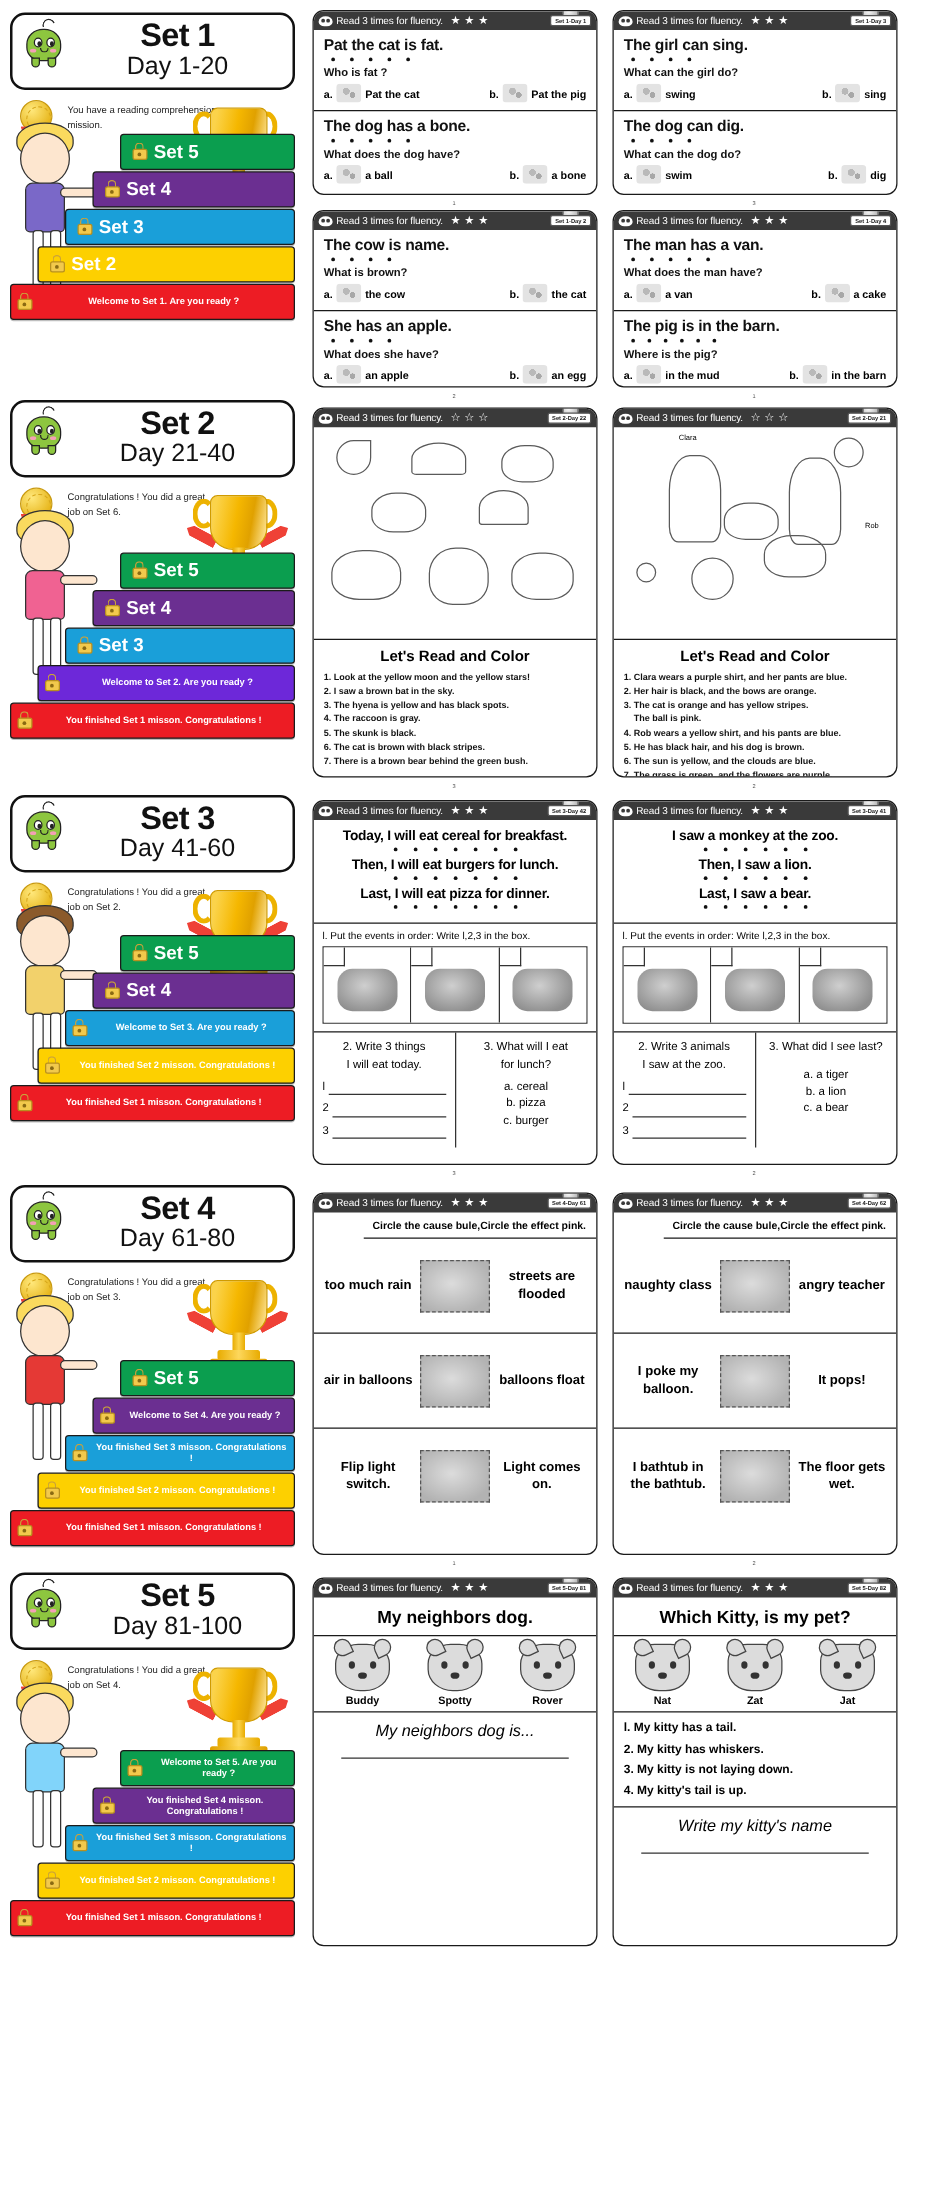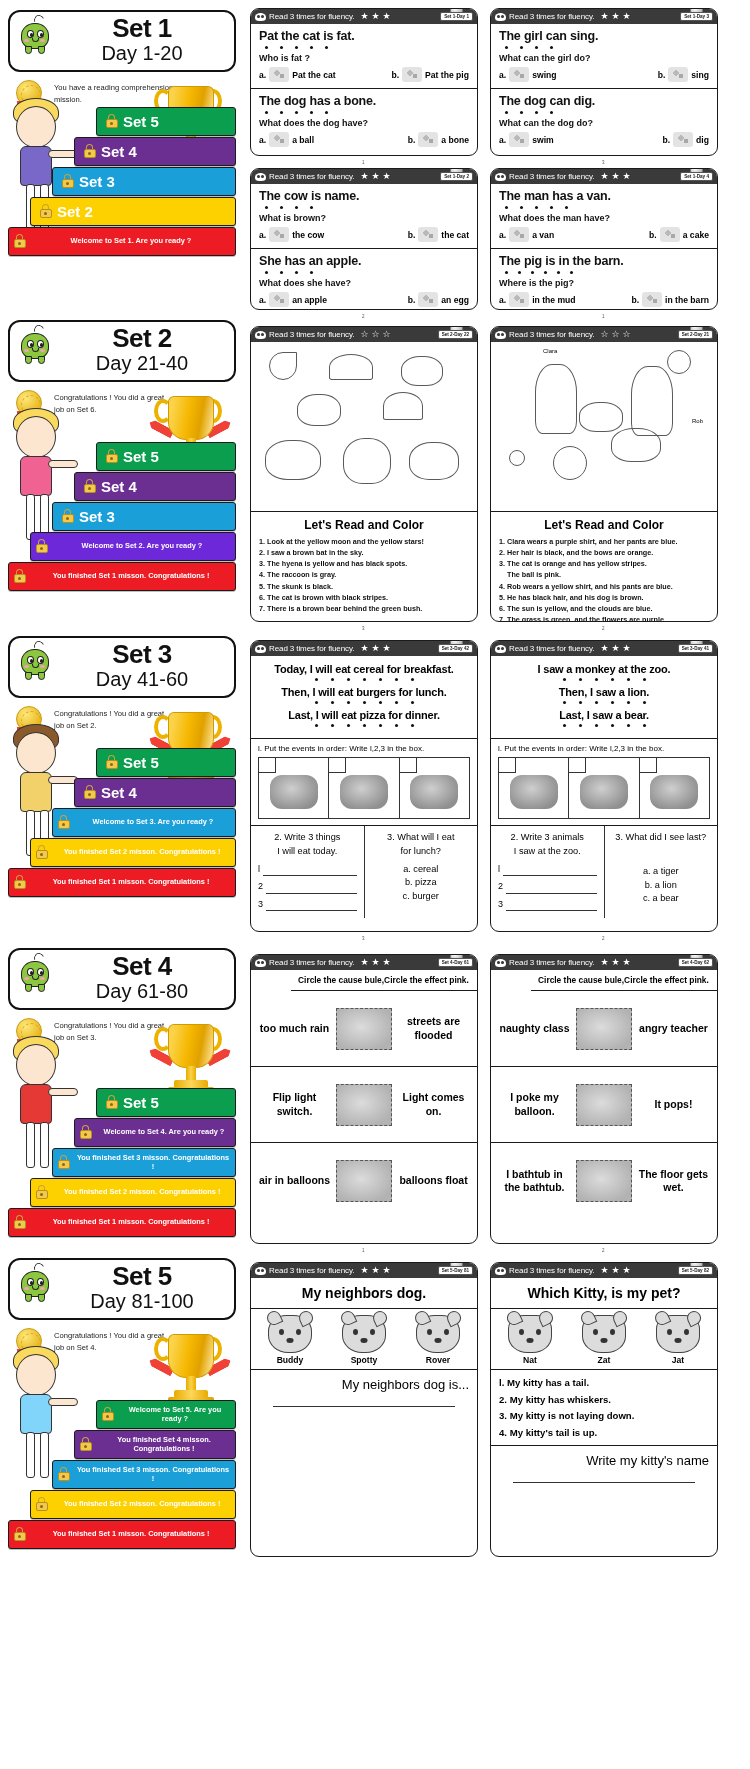--- a/index.html
+++ b/index.html
@@ -187,21 +187,21 @@
   .s5-pic { flex:1; text-align:center; }
   .s5-face { width:44px;height:38px;margin:0 auto 2px; background:#dcdcdc; border:1.3px solid #444; border-radius:42% 42% 46% 46%; position:relative;}
   .s5-face .ear{position:absolute;top:-5px;width:14px;height:14px;background:#dcdcdc;border:1.3px solid #444;border-radius:50% 50% 0 50%;}
   .s5-face .ear.l{left:-2px;transform:rotate(-25deg);} .s5-face .ear.r{right:-2px;transform:rotate(65deg);}
   .s5-face .ey{position:absolute;top:13px;width:5px;height:6px;background:#333;border-radius:50%;}
   .s5-face .ey.l{left:10px;} .s5-face .ey.r{right:10px;}
   .s5-face .no{position:absolute;left:50%;top:22px;transform:translateX(-50%);width:7px;height:5px;background:#333;border-radius:50% 50% 60% 60%;}
   .s5-name{ font-size:8.6px; font-weight:bold; }
   .s5-lines{ padding:5px 8px 4px; border-bottom:1.3px solid #1a1a1a;}
   .s5-lines div{ font-size:9.6px; font-weight:bold; line-height:1.72; }
-  .s5-foot{ padding:7px 8px 4px; text-align:right;}
+  .s5-foot{ padding:7px 8px 4px; text-align:center;font-style:italic;}
   .s5-foot .q{ font-size:13px; }
   .s5-foot .rule{ height:1.2px; background:#333; margin:14px 14px 0; }
 
   .pnum { position:absolute; font-size:4.5px; color:#555; }
 </style>
 </head>
 <body>
 
 <div class="page">
 
@@ -983,21 +983,21 @@
             <span>2</span>
             <span class="l"></span>
           </div>
         <div class="blankline">
             <span>3</span>
             <span class="l"></span>
           </div>
       </div>
       <div class="seq-col">
         <div>3. What did I see last?</div>
-        <div style="margin-top:20px;">a. a tiger</div>
+        <div style="margin-top:8px;">a. a tiger</div>
         <div>b. a lion</div>
         <div>c. a bear</div>
       </div>
     </div>
   </div>
 
   <div class="pnum" style="left:362px;top:936px;">3</div>
   <div class="pnum" style="left:602px;top:936px;">2</div>
 
   <div class="cover" style="top:948px;">
@@ -1104,28 +1104,28 @@
       <span class="pin"></span>
       <span class="badge">Set 4-Day 61</span>
     </div>
     <div class="ce-instr">Circle the cause bule,Circle the effect pink.</div>
     <div class="ce-row">
       <div class="ce-txt">too much rain</div>
       <div class="ce-pic"></div>
       <div class="ce-txt">streets are flooded</div>
     </div>
     <div class="ce-row">
+      <div class="ce-txt">air in balloons</div>
+      <div class="ce-pic"></div>
+      <div class="ce-txt">balloons float</div>
+    </div>
+    <div class="ce-row">
       <div class="ce-txt">Flip light switch.</div>
       <div class="ce-pic"></div>
       <div class="ce-txt">Light comes on.</div>
-    </div>
-    <div class="ce-row">
-      <div class="ce-txt">air in balloons</div>
-      <div class="ce-pic"></div>
-      <div class="ce-txt">balloons float</div>
     </div>
   </div>
 
   <div class="ws" style="left:490px;top:954px;width:228px;height:290px;">
     <div class="ws-head">
       <span class="hicon">
           <span class="hd"></span>
           <span class="e l"></span>
           <span class="e r"></span>
         </span>

